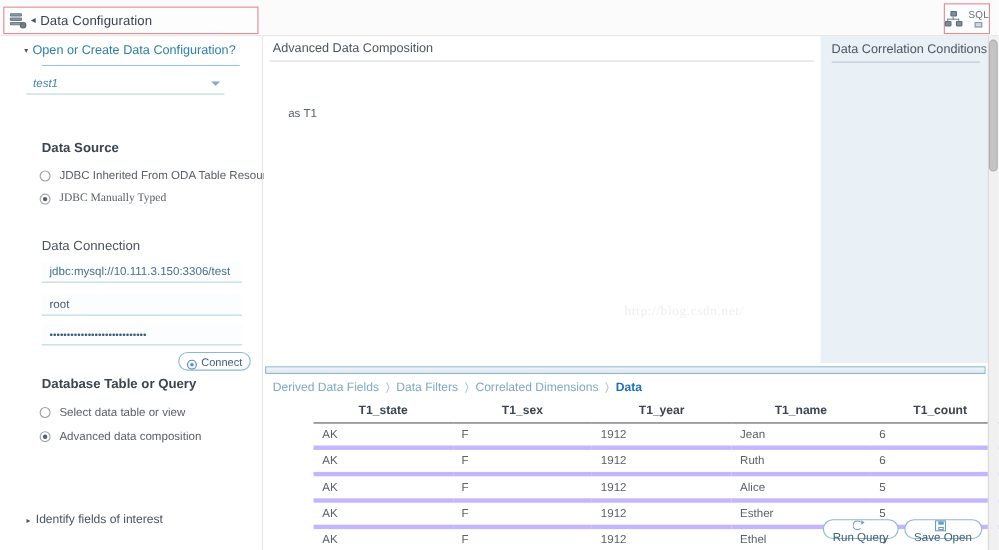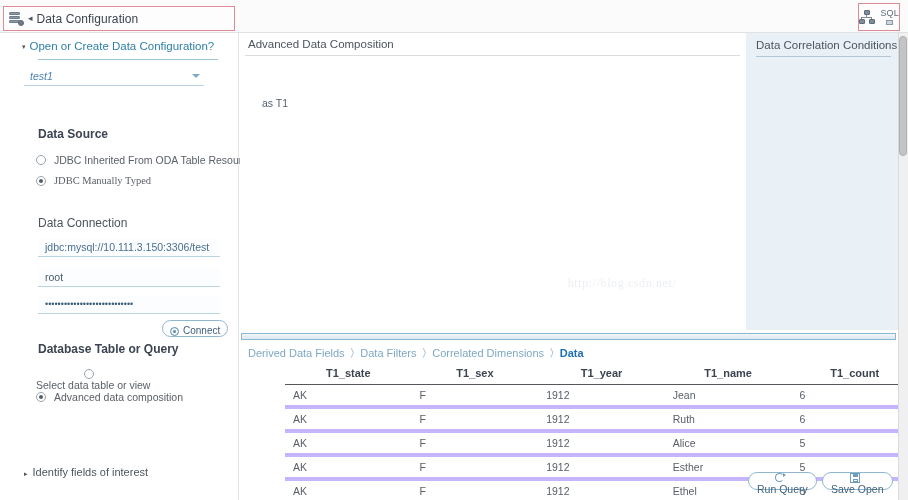--- a/index.html
+++ b/index.html
@@ -165,21 +165,21 @@
   }
   .radio.checked::after {
     content: "";
     position: absolute; left: 2px; top: 2px;
     width: 4px; height: 4px; border-radius: 50%;
     background: #55606b;
   }
   .radio-row .rlabel { font-size: 10.5px; color: #5a6068; white-space: nowrap; }
   #radio-oda   { left: 36px; top: 121px; }
   #radio-manual{ left: 36px; top: 142px; font-family: Liberation Serif, serif; }
-  #radio-table { left: 36px; top: 336px; flex-direction: column; }
+  #radio-table { left: 36px; top: 336px; }
   #radio-adv   { left: 36px; top: 358px; }
 
   .text-field {
     position: absolute;
     border-bottom: 1px solid #b8d4e2;
     box-sizing: border-box;
     padding-left: 7px;
     display: flex;
     align-items: center;
     font-size: 10.5px;

